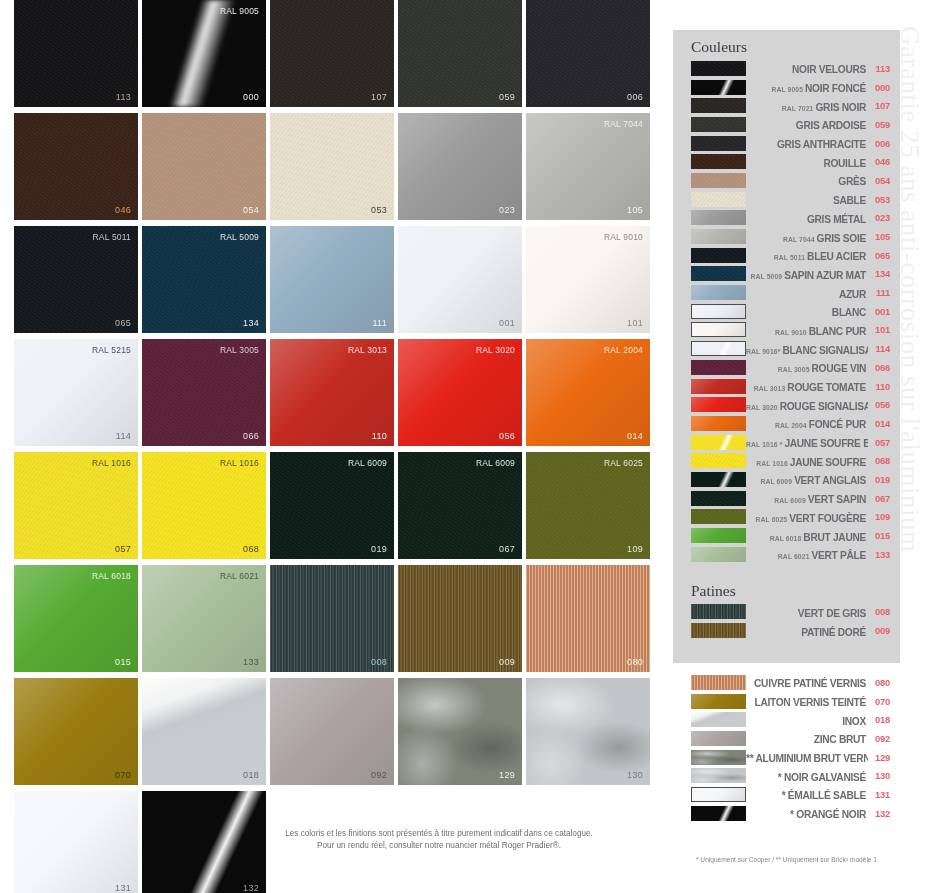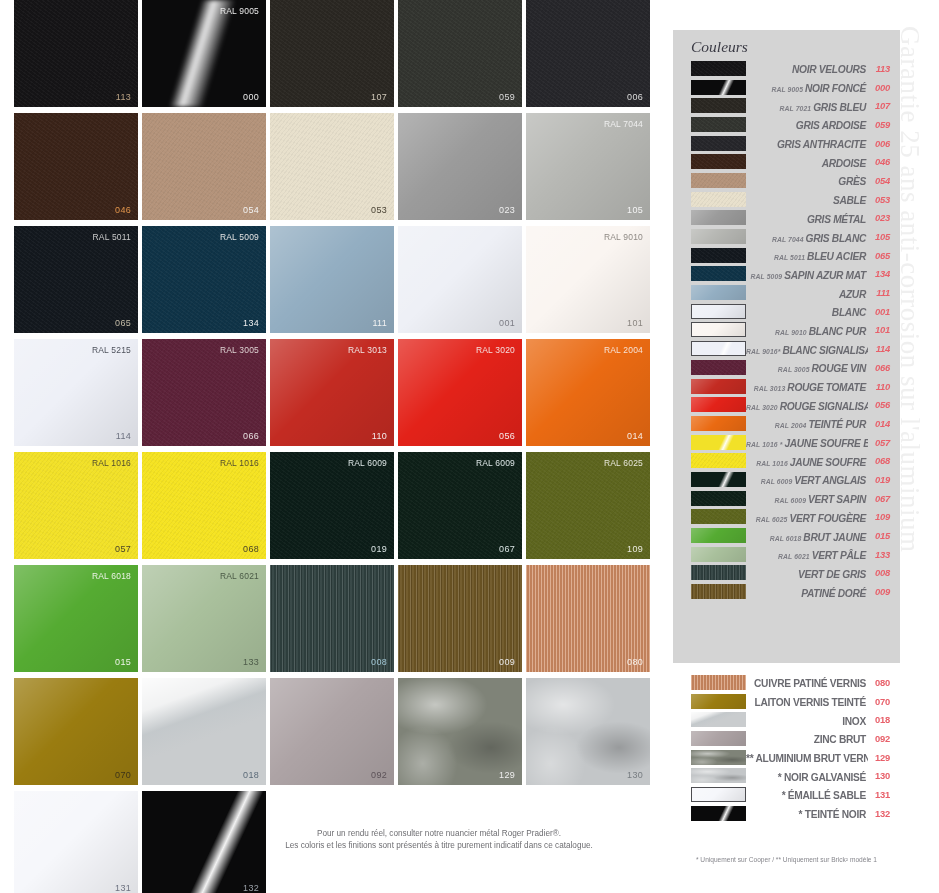--- a/index.html
+++ b/index.html
@@ -54,21 +54,20 @@
     font-size: 8.2px;
     line-height: 12px;
   }
 
   
   #legend-couleurs {
     position: absolute;
     left: 673px; top: 30px;
     width: 227px; height: 633px;
     background: #d4d4d4;
-    font-style: italic;
   }
   #legend-matieres-wrap {
     position: absolute;
     left: 673px; top: 673px;
     width: 227px; height: 200px;
     background: #ffffff;
   }
   .sec-title {
     font-family: "Liberation Serif", serif;
     font-size: 15.5px;
@@ -409,22 +408,22 @@
         </div>
         <div class="swatch">
           <div class="sw-fill" style="background: rgb(10, 10, 11);"></div>
           <div class="tex-streak-sm"></div>
           <div class="sw-code" style="color: rgb(154, 160, 168);">132</div>
         </div>
       </div>
     </div>
 
   <div id="disclaimer">
+    <div>Les coloris et les finitions sont présentés à titre purement indicatif dans ce catalogue.</div>
     <div>Pour un rendu réel, consulter notre nuancier métal Roger Pradier®.</div>
-    <div>Les coloris et les finitions sont présentés à titre purement indicatif dans ce catalogue.</div>
   </div>
 
   <div id="legend-couleurs">
     <div class="sec-title">Couleurs</div>
     <div class="legend-list" id="list-couleurs">
         <div class="legend-row">
           <div class="lg-swatch" style="background: rgb(21, 20, 22);">
             <div class="tex-noise"></div>
           </div>
           <div class="lg-text"><span class="lg-name">NOIR VELOURS</span></div>
@@ -434,42 +433,42 @@
           <div class="lg-swatch" style="background: rgb(11, 11, 12);">
             <div class="tex-streak-sm"></div>
           </div>
           <div class="lg-text"><span class="lg-ral">RAL 9005 </span><span class="lg-name">NOIR FONCÉ</span></div>
           <div class="lg-code" style="color: rgb(232, 96, 106);">000</div>
         </div>
         <div class="legend-row">
           <div class="lg-swatch" style="background: rgb(42, 39, 34);">
             <div class="tex-noise"></div>
           </div>
-          <div class="lg-text"><span class="lg-ral">RAL 7021 </span><span class="lg-name">GRIS BLEU</span></div>
+          <div class="lg-text"><span class="lg-ral">RAL 7021 </span><span class="lg-name">GRIS NOIR</span></div>
           <div class="lg-code" style="color: rgb(232, 96, 106);">107</div>
         </div>
         <div class="legend-row">
           <div class="lg-swatch" style="background: rgb(50, 52, 47);">
             <div class="tex-noise"></div>
           </div>
           <div class="lg-text"><span class="lg-name">GRIS ARDOISE</span></div>
           <div class="lg-code" style="color: rgb(232, 96, 106);">059</div>
         </div>
         <div class="legend-row">
           <div class="lg-swatch" style="background: rgb(38, 38, 42);">
             <div class="tex-noise"></div>
           </div>
           <div class="lg-text"><span class="lg-name">GRIS ANTHRACITE</span></div>
           <div class="lg-code" style="color: rgb(232, 96, 106);">006</div>
         </div>
         <div class="legend-row">
           <div class="lg-swatch" style="background: rgb(58, 35, 24);">
             <div class="tex-noise"></div>
           </div>
-          <div class="lg-text"><span class="lg-name">ARDOISE</span></div>
+          <div class="lg-text"><span class="lg-name">ROUILLE</span></div>
           <div class="lg-code" style="color: rgb(232, 96, 106);">046</div>
         </div>
         <div class="legend-row">
           <div class="lg-swatch" style="background: rgb(180, 147, 122);">
             <div class="tex-noise"></div>
           </div>
           <div class="lg-text"><span class="lg-name">GRÈS</span></div>
           <div class="lg-code" style="color: rgb(232, 96, 106);">054</div>
         </div>
         <div class="legend-row">
@@ -483,21 +482,21 @@
           <div class="lg-swatch" style="background: rgb(155, 155, 155);">
             <div class="tex-softlight"></div>
           </div>
           <div class="lg-text"><span class="lg-name">GRIS MÉTAL</span></div>
           <div class="lg-code" style="color: rgb(232, 96, 106);">023</div>
         </div>
         <div class="legend-row">
           <div class="lg-swatch" style="background: rgb(182, 183, 179);">
             <div class="tex-softlight"></div>
           </div>
-          <div class="lg-text"><span class="lg-ral">RAL 7044 </span><span class="lg-name">GRIS BLANC</span></div>
+          <div class="lg-text"><span class="lg-ral">RAL 7044 </span><span class="lg-name">GRIS SOIE</span></div>
           <div class="lg-code" style="color: rgb(232, 96, 106);">105</div>
         </div>
         <div class="legend-row">
           <div class="lg-swatch" style="background: rgb(19, 24, 30);">
             <div class="tex-noise"></div>
           </div>
           <div class="lg-text"><span class="lg-ral">RAL 5011 </span><span class="lg-name">BLEU ACIER</span></div>
           <div class="lg-code" style="color: rgb(232, 96, 106);">065</div>
         </div>
         <div class="legend-row">
@@ -553,21 +552,21 @@
           <div class="lg-swatch" style="background: rgb(227, 34, 25);">
             <div class="tex-softlight"></div>
           </div>
           <div class="lg-text"><span class="lg-ral">RAL 3020 </span><span class="lg-name">ROUGE SIGNALISATION</span></div>
           <div class="lg-code" style="color: rgb(232, 96, 106);">056</div>
         </div>
         <div class="legend-row">
           <div class="lg-swatch" style="background: rgb(234, 106, 18);">
             <div class="tex-softlight"></div>
           </div>
-          <div class="lg-text"><span class="lg-ral">RAL 2004 </span><span class="lg-name">TEINTÉ PUR</span></div>
+          <div class="lg-text"><span class="lg-ral">RAL 2004 </span><span class="lg-name">FONCÉ PUR</span></div>
           <div class="lg-code" style="color: rgb(232, 96, 106);">014</div>
         </div>
         <div class="legend-row">
           <div class="lg-swatch" style="background: rgb(242, 225, 40);">
             <div class="tex-streak-sm"></div>
           </div>
           <div class="lg-text"><span class="lg-ral">RAL 1016 * </span><span class="lg-name">JAUNE SOUFRE BRILLANT</span></div>
           <div class="lg-code" style="color: rgb(232, 96, 106);">057</div>
         </div>
         <div class="legend-row">
@@ -606,20 +605,21 @@
           <div class="lg-code" style="color: rgb(232, 96, 106);">015</div>
         </div>
         <div class="legend-row">
           <div class="lg-swatch" style="background: rgb(169, 192, 156);">
             <div class="tex-softlight"></div>
           </div>
           <div class="lg-text"><span class="lg-ral">RAL 6021 </span><span class="lg-name">VERT PÂLE</span></div>
           <div class="lg-code" style="color: rgb(232, 96, 106);">133</div>
         </div>
       </div>
+    <div class="sec-title" style="margin-top:10px;">Patines</div>
     <div class="legend-list" id="list-patines">
         <div class="legend-row">
           <div class="lg-swatch" style="background: rgb(47, 64, 63);">
             <div class="tex-vgrain"></div>
           </div>
           <div class="lg-text"><span class="lg-name">VERT DE GRIS</span></div>
           <div class="lg-code" style="color: rgb(232, 96, 106);">008</div>
         </div>
         <div class="legend-row">
           <div class="lg-swatch" style="background: rgb(109, 85, 36);">
@@ -679,21 +679,21 @@
           <div class="lg-swatch boxed" style="background: rgb(246, 247, 251);">
             <div class="tex-softlight"></div>
           </div>
           <div class="lg-text"><span class="lg-name">* ÉMAILLÉ SABLE</span></div>
           <div class="lg-code" style="color: rgb(232, 96, 106);">131</div>
         </div>
         <div class="legend-row">
           <div class="lg-swatch" style="background: rgb(10, 10, 11);">
             <div class="tex-streak-sm"></div>
           </div>
-          <div class="lg-text"><span class="lg-name">* TEINTÉ NOIR</span></div>
+          <div class="lg-text"><span class="lg-name">* ORANGÉ NOIR</span></div>
           <div class="lg-code" style="color: rgb(232, 96, 106);">132</div>
         </div>
       </div>
   </div>
 
   <div id="footnote">* Uniquement sur Cooper / ** Uniquement sur Brick² modèle 1</div>
 
   <div id="vertical-claim">Garantie 25 ans anti-corrosion sur l'aluminium</div>
 
 </div>

